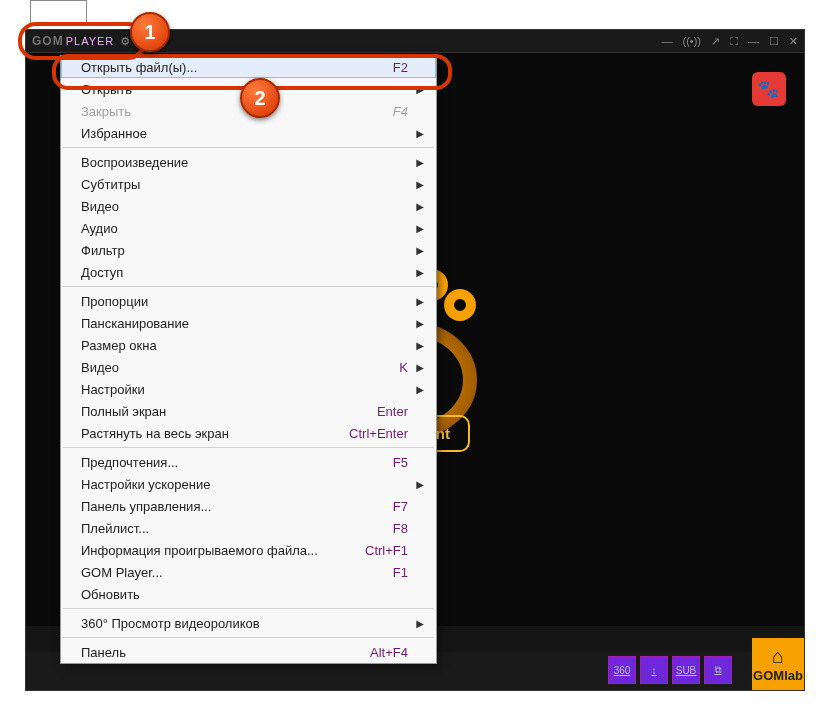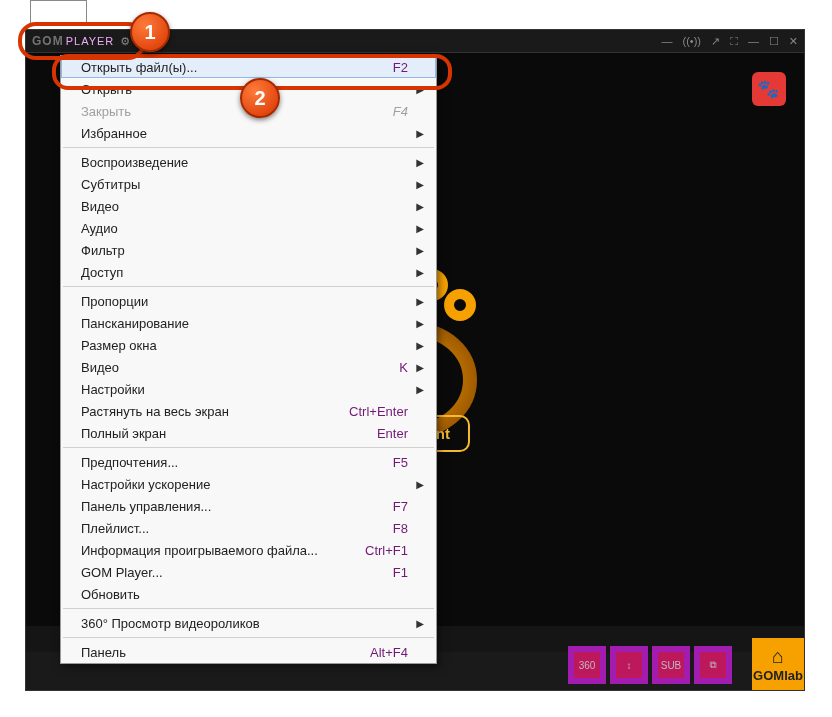--- a/index.html
+++ b/index.html
@@ -18,21 +18,21 @@
 .plus-badge-inner{color:#fff;font-size:18px;}
 .status-bar{position:absolute;left:0;right:0;bottom:38px;height:26px;background:#151515;display:flex;align-items:center;color:#ccc;font-size:12px;padding-left:100px;}
 .control-bar{position:absolute;left:0;right:0;bottom:0;height:38px;background:#1a1a1a;display:flex;align-items:center;padding:0 8px;color:#aaa;font-size:12px;gap:6px;}
 .timeline{position:absolute;left:55px;right:190px;bottom:45px;height:6px;}
 .time-track{height:3px;background:#333;}
 .time-txt{position:absolute;right:90px;bottom:42px;color:#aaa;font-size:12px;}
 .vol{position:absolute;right:22px;bottom:43px;width:55px;height:4px;background:#333;}
 .vol-fill{height:100%;width:40%;background:#f6a100;}
 .vol-icon{position:absolute;right:84px;bottom:40px;color:#aaa;font-size:13px;}
 .ctrl-icons{position:absolute;right:72px;bottom:6px;display:flex;gap:4px;}
-.ctrl-icon{width:26px;height:26px;background:#be185d;border:6px solid #a21caf;display:flex;align-items:center;justify-content:center;color:#bbb;font-size:10px;}
+.ctrl-icon{width:26px;height:26px;background:#6d28d9;border:1px solid #a21caf;display:flex;align-items:center;justify-content:center;color:#bbb;font-size:10px;text-decoration:underline;}
 .eject{position:absolute;right:38px;bottom:10px;color:#aaa;font-size:14px;}
 .menu-btn{position:absolute;right:12px;bottom:10px;color:#aaa;font-size:16px;}
 .home-btn{position:absolute;right:0;bottom:0;width:52px;height:52px;background:#f6a100;display:flex;flex-direction:column;align-items:center;justify-content:center;}
 .home-icon{font-size:20px;color:#222;}
 .home-lbl{font-size:13px;color:#222;font-weight:bold;}
 
 .ctx-menu{position:absolute;left:60px;top:55px;width:375px;background:#f8f8f8;border:1px solid #9a9a9a;box-shadow:2px 3px 8px rgba(0,0,0,0.5);z-index:50;}
 .ctx-item{display:flex;align-items:center;height:22px;padding:0 28px 0 20px;color:#222;cursor:default;position:relative;}
 .ctx-item.disabled{color:#a0a0a0;}
 .ctx-item.hl{background:#e4eefb;border:1px solid #94b8e8;height:20px;padding-left:19px;padding-right:27px;}
@@ -190,27 +190,27 @@
     <div class="ctx-item">
       <span>Видео</span>
       <span class="ctx-sc">K</span>
       <span class="ctx-arrow">▶</span>
     </div>
     <div class="ctx-item">
       <span>Настройки</span>
       <span class="ctx-arrow">▶</span>
     </div>
     <div class="ctx-item">
+      <span>Полный экран</span>
+      <span class="ctx-sc">Enter</span>
+    </div>
+    <div class="ctx-item">
       <span>Растянуть на весь экран</span>
       <span class="ctx-sc">Ctrl+Enter</span>
     </div>
-    <div class="ctx-item">
-      <span>Полный экран</span>
-      <span class="ctx-sc">Enter</span>
-    </div>
     <div class="ctx-sep"></div>
     <div class="ctx-item">
       <span>Предпочтения...</span>
       <span class="ctx-sc">F5</span>
     </div>
     <div class="ctx-item">
       <span>Настройки ускорение</span>
       <span class="ctx-arrow">▶</span>
     </div>
     <div class="ctx-item">

